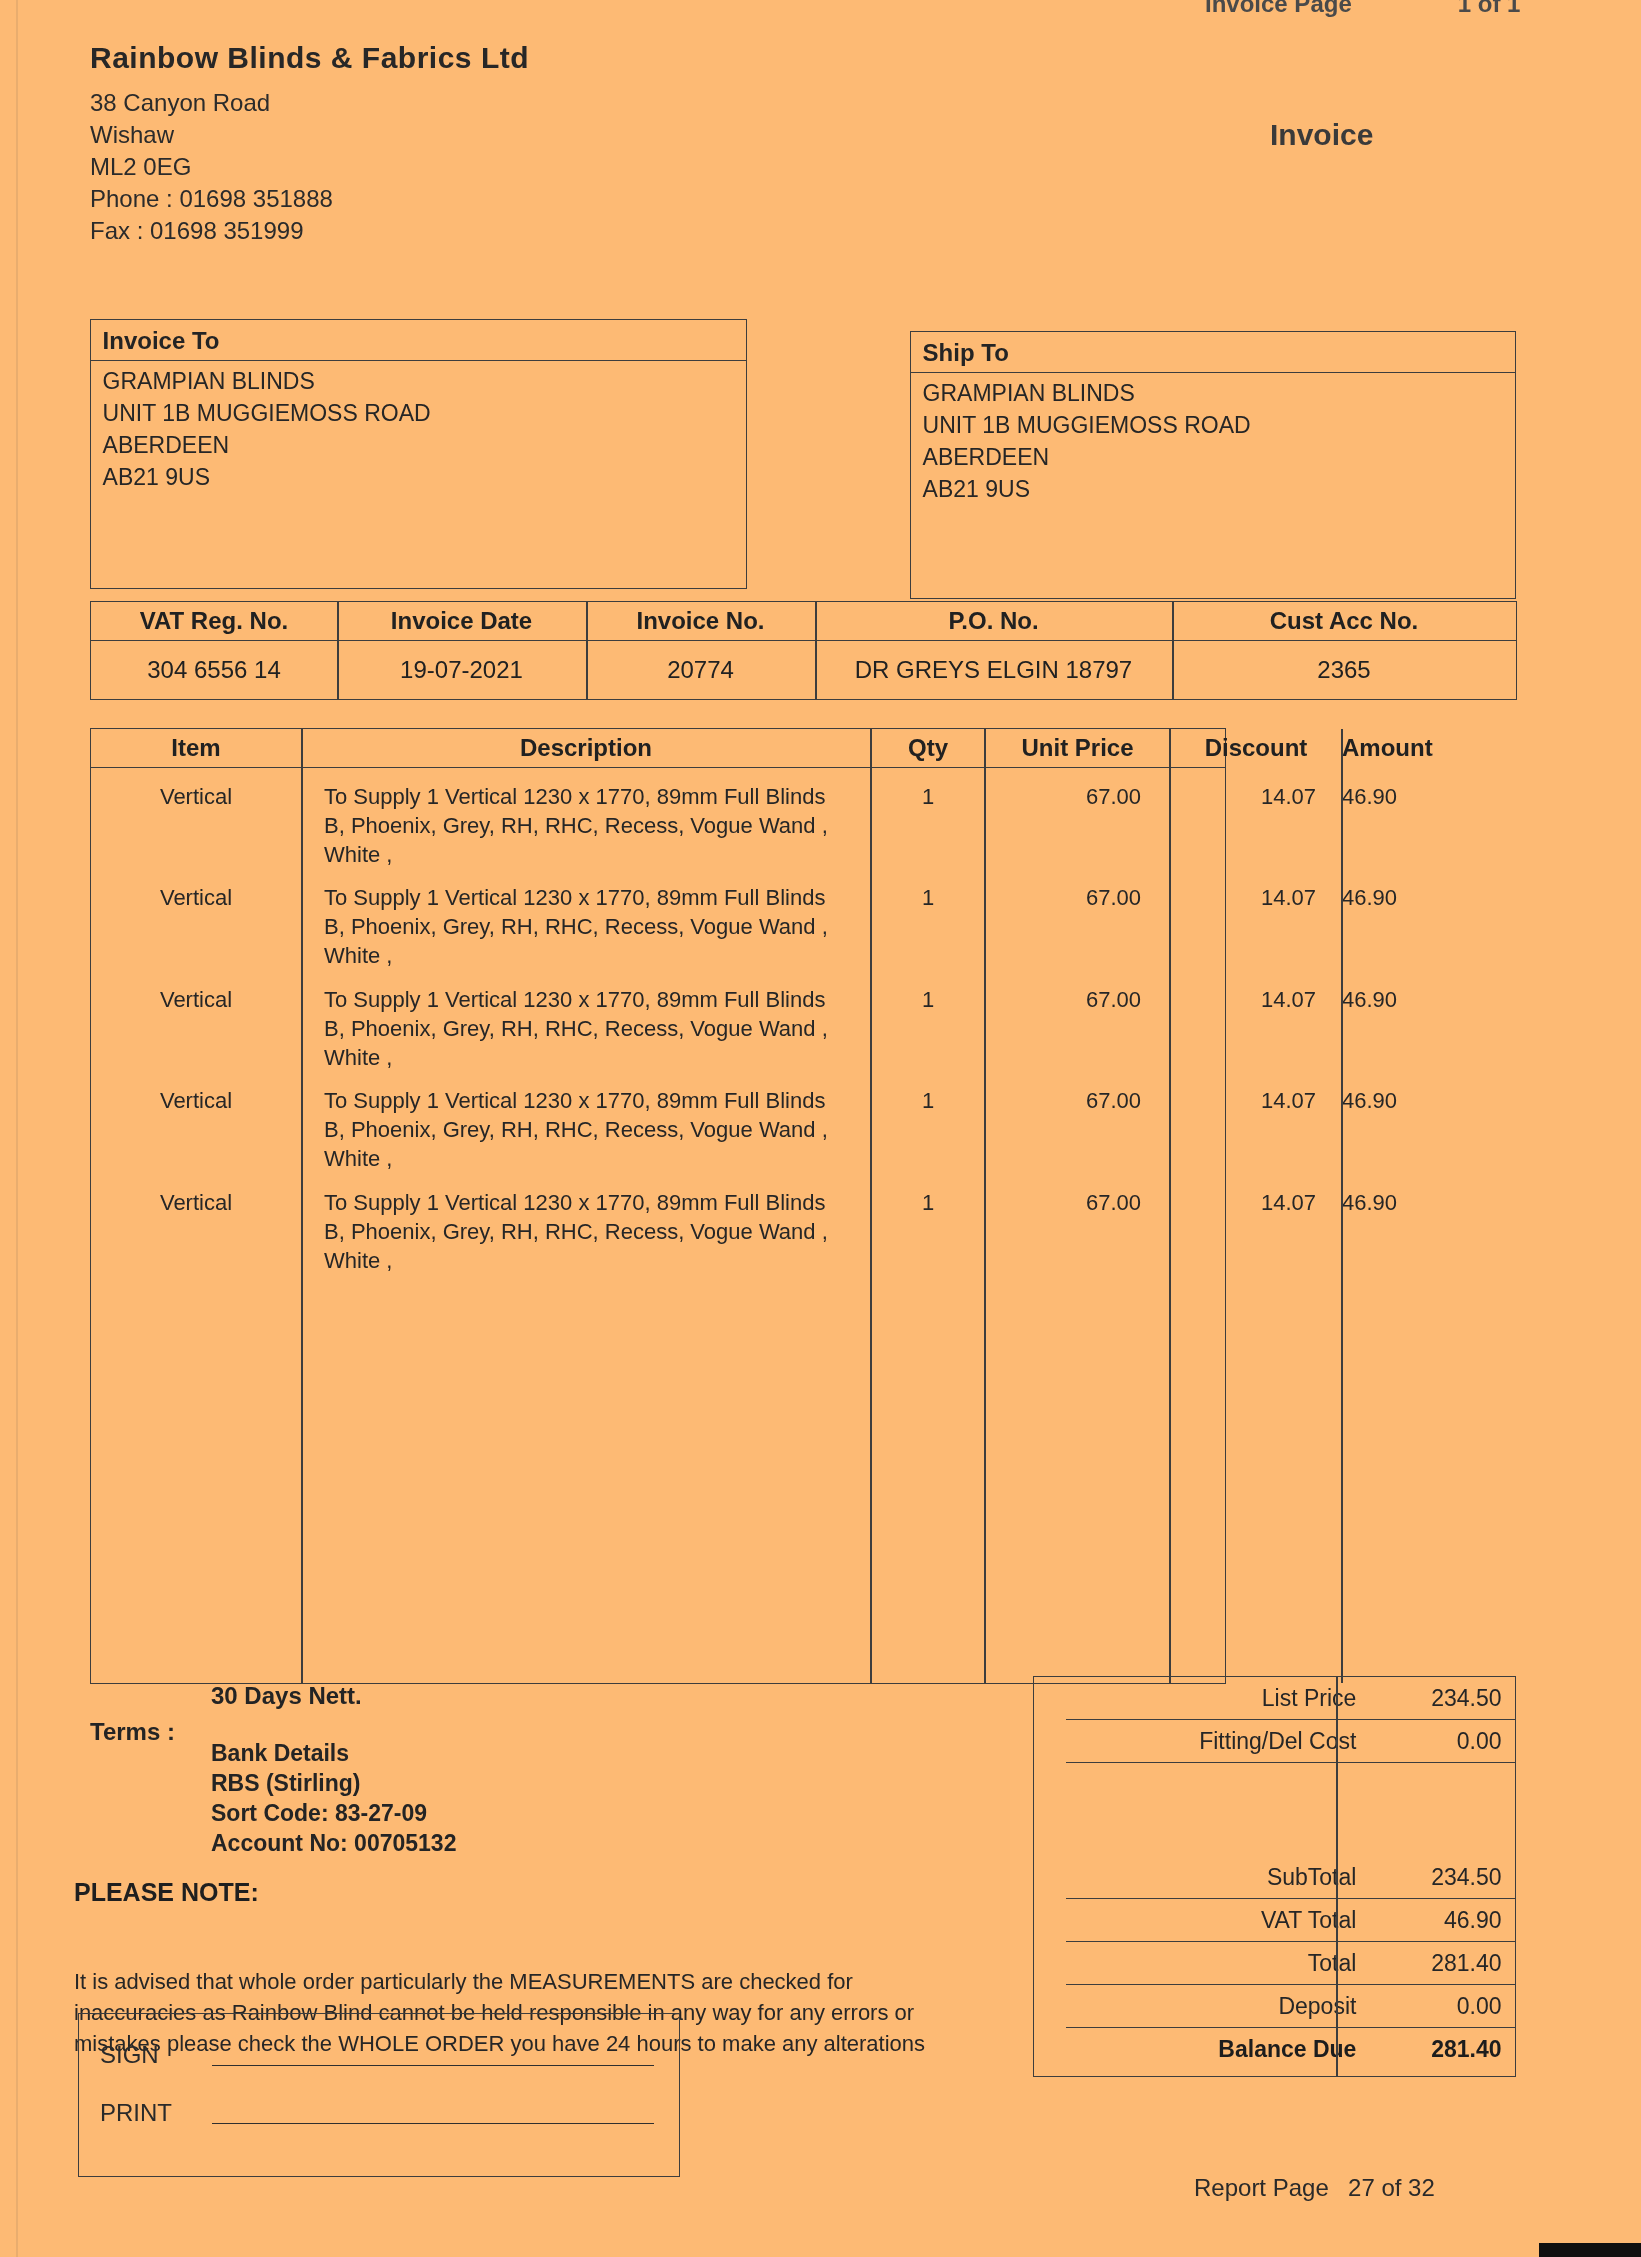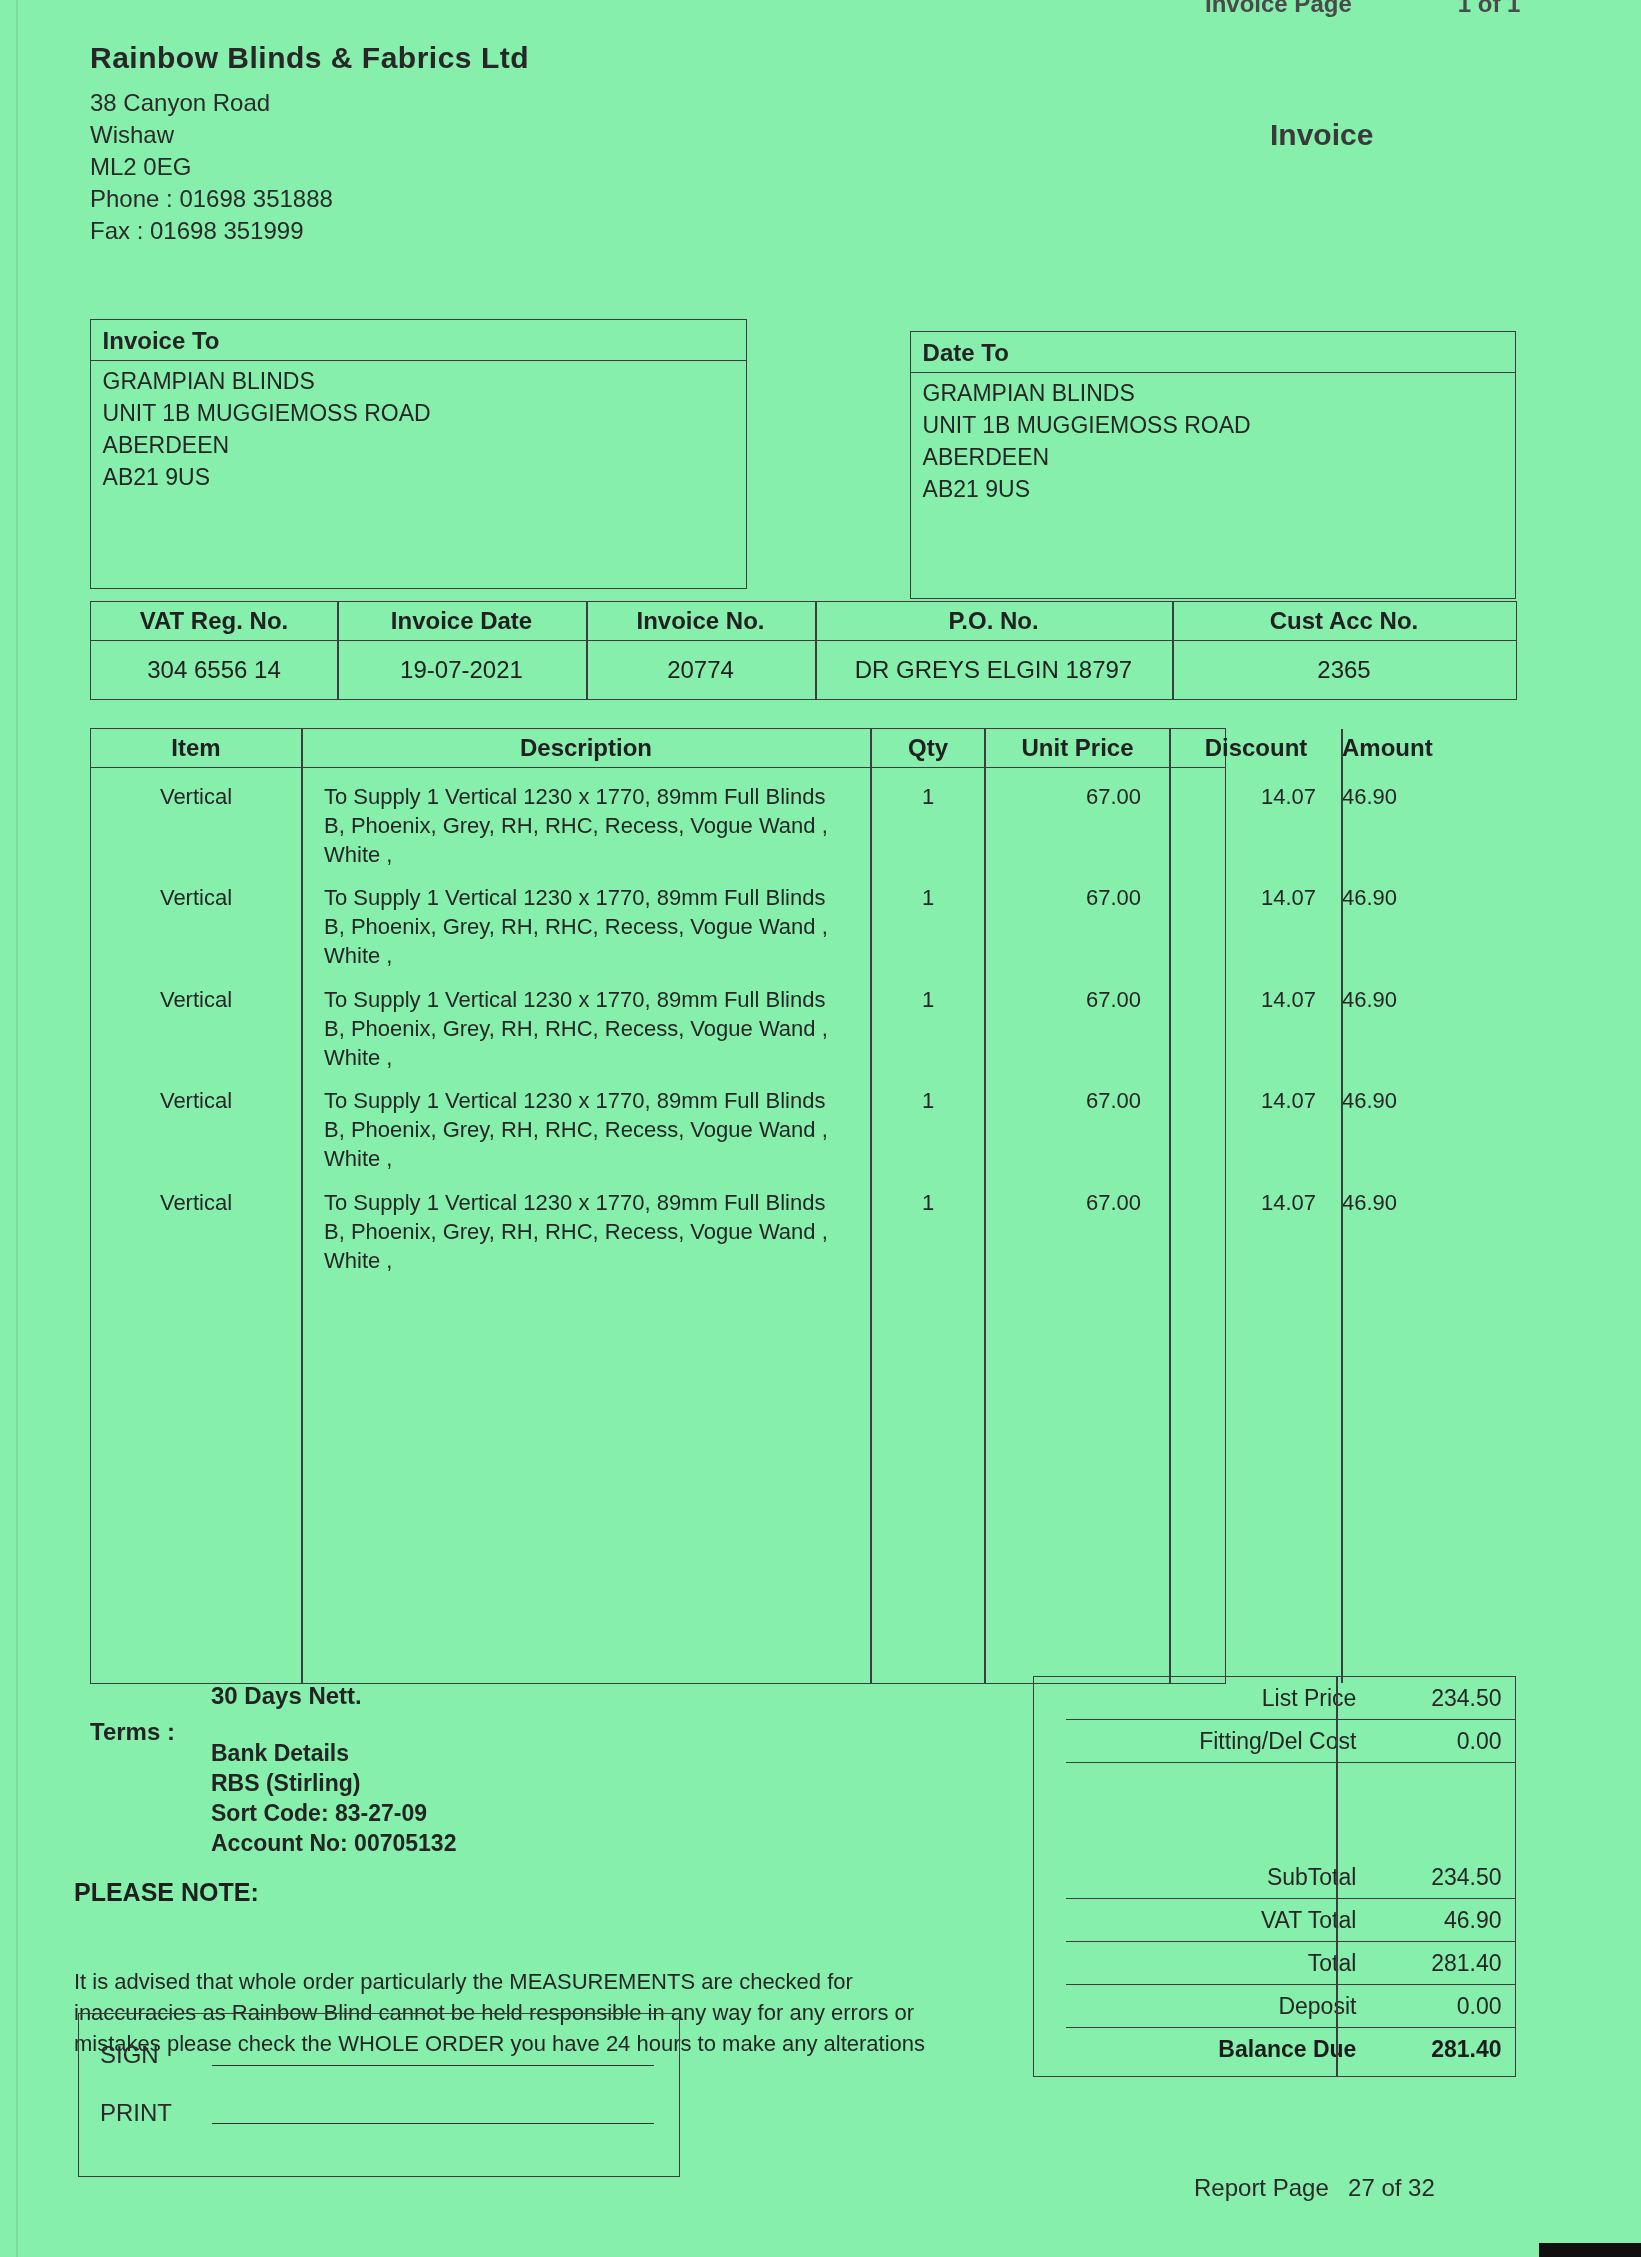--- a/index.html
+++ b/index.html
@@ -1,20 +1,20 @@
 <!DOCTYPE html>
 <html><head>
 <meta charset="utf-8">
 <style>
   * { margin:0; padding:0; box-sizing:border-box; }
   html,body { background:#e8e8e6; }
   .page {
     position:relative;
     width:1641px; height:2257px;
-    background:#86efac;
+    background:#fdba74;
     font-family:"Liberation Sans", sans-serif;
     color:#212121;
     overflow:hidden;
     margin:0 auto;
   }
   .abs { position:absolute; }
 
   
   .company-name { font-size:30px; font-weight:bold; color:#272727; letter-spacing:0.5px; }
   .company-address { font-size:24px; line-height:32px; margin-top:11.6px; color:#2b2b2b; }
@@ -105,21 +105,21 @@
     <div class="addr-head">Invoice To</div>
     <div class="addr-body">
       <div>GRAMPIAN BLINDS</div>
       <div>UNIT 1B MUGGIEMOSS ROAD</div>
       <div>ABERDEEN</div>
       <div>AB21 9US</div>
     </div>
   </div>
 
   <div class="abs addr-box" style="left:910px; top:331px; width:606px; height:268px;">
-    <div class="addr-head">Date To</div>
+    <div class="addr-head">Ship To</div>
     <div class="addr-body">
       <div>GRAMPIAN BLINDS</div>
       <div>UNIT 1B MUGGIEMOSS ROAD</div>
       <div>ABERDEEN</div>
       <div>AB21 9US</div>
     </div>
   </div>
 
   <div class="meta-table" style="left:90px; top:601px; width:1427px;">
     <div class="meta-grid meta-header">

